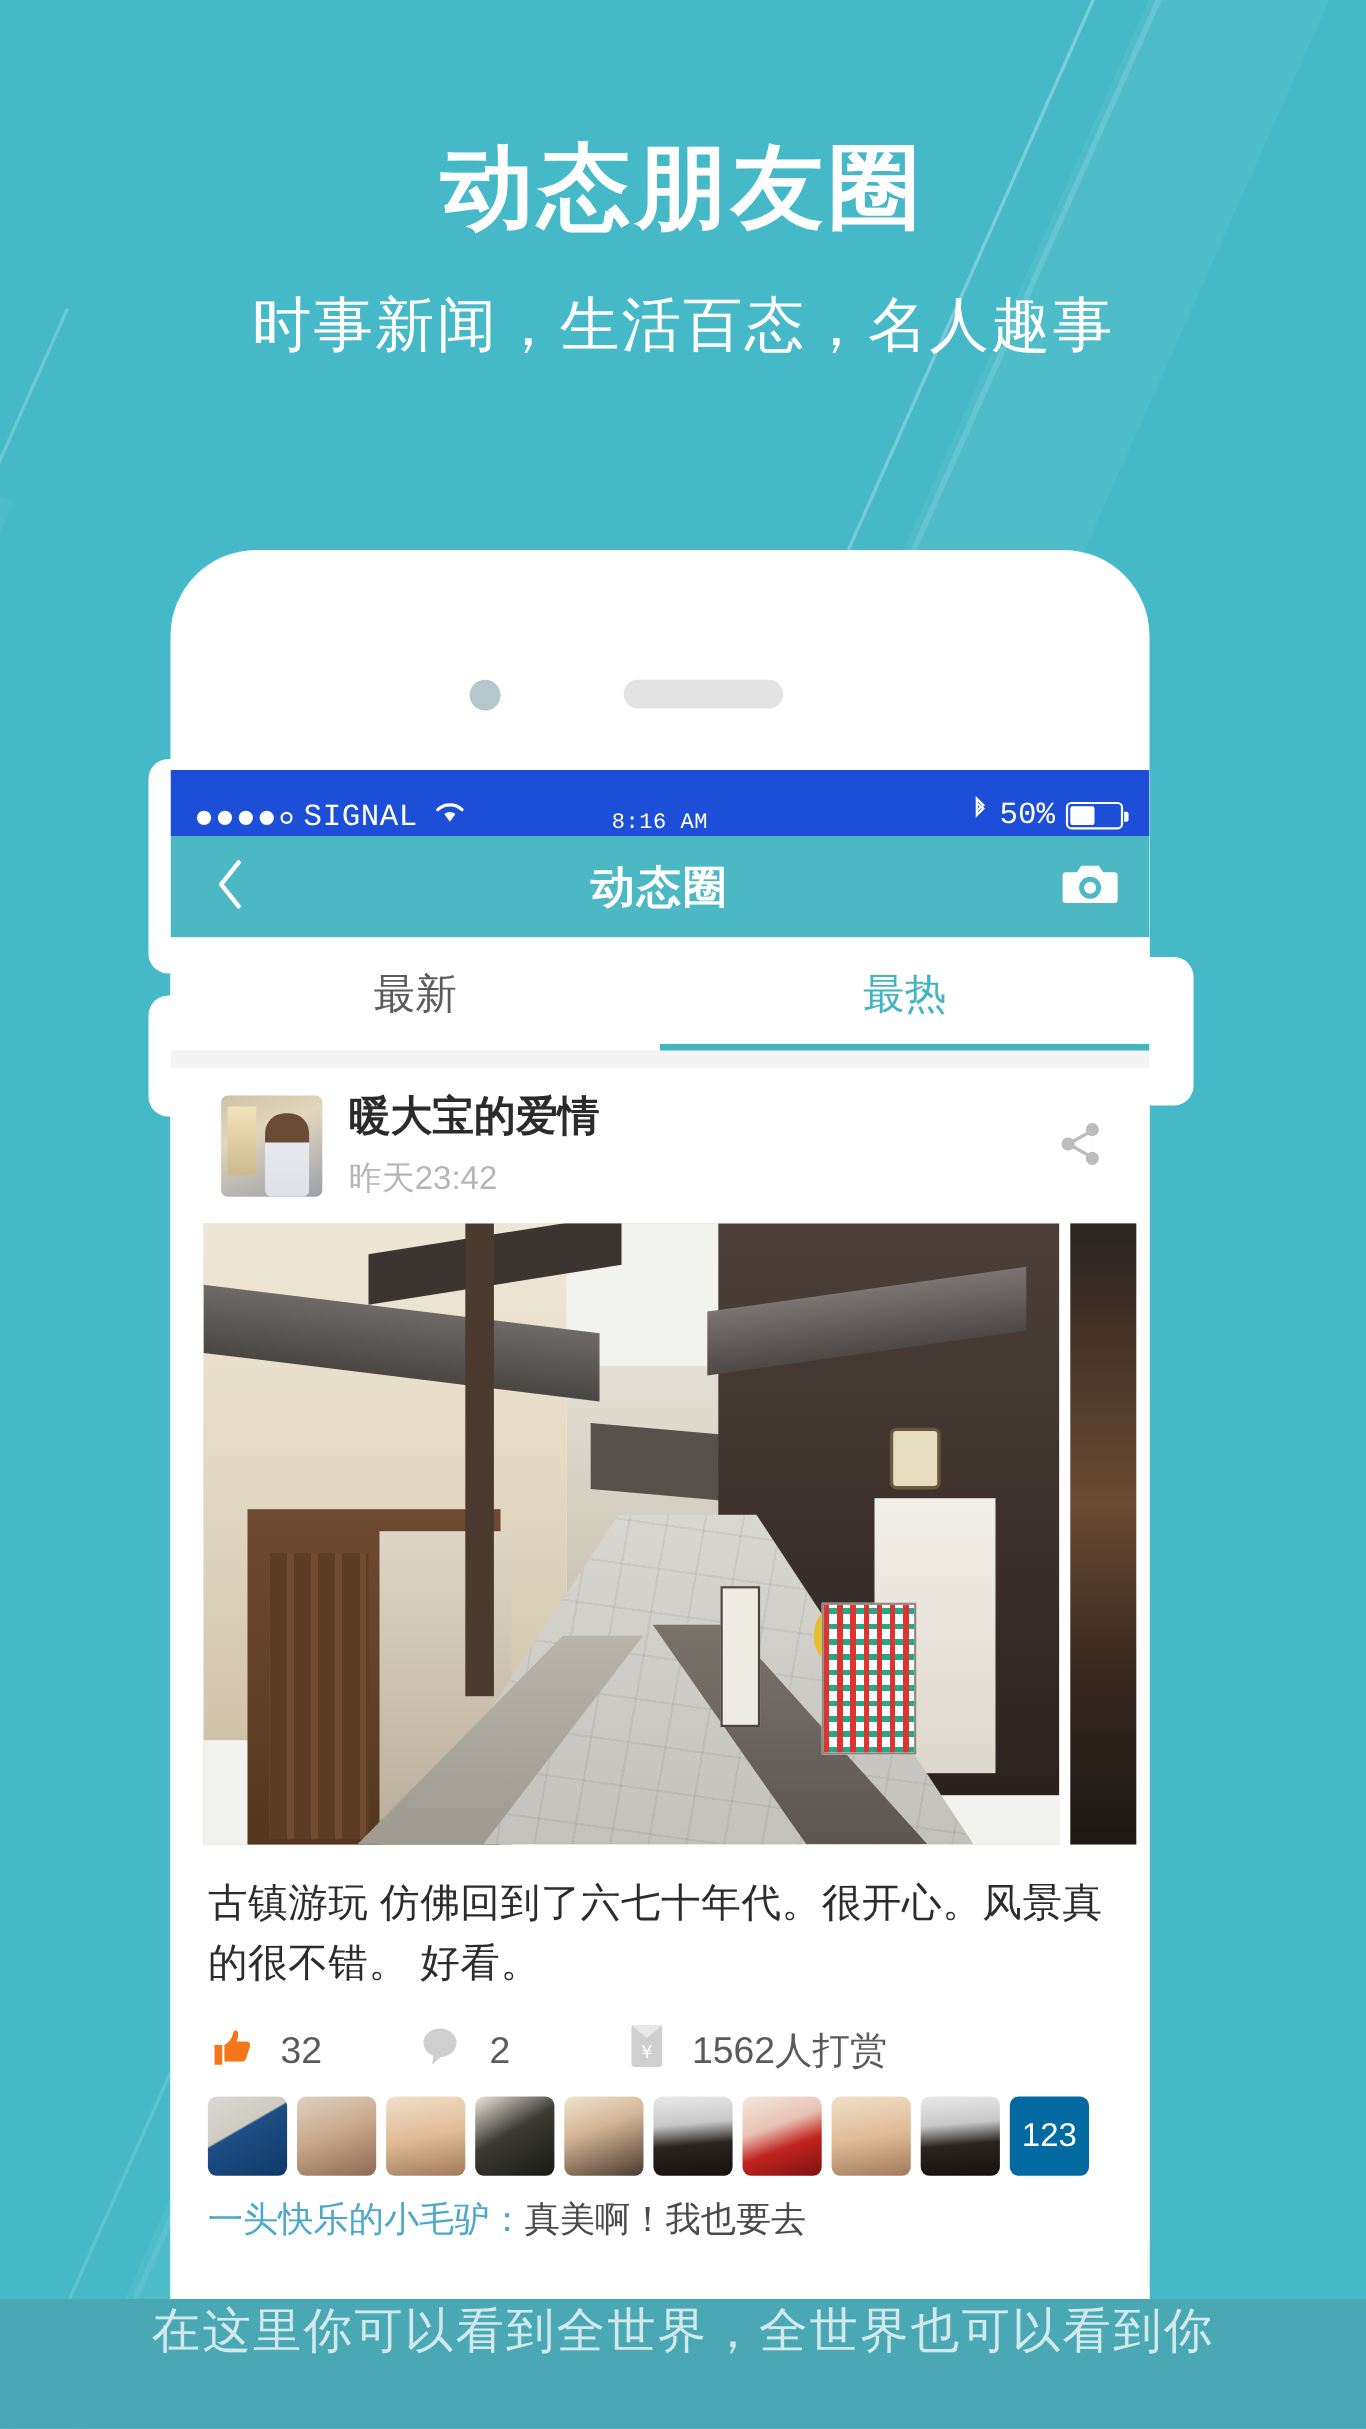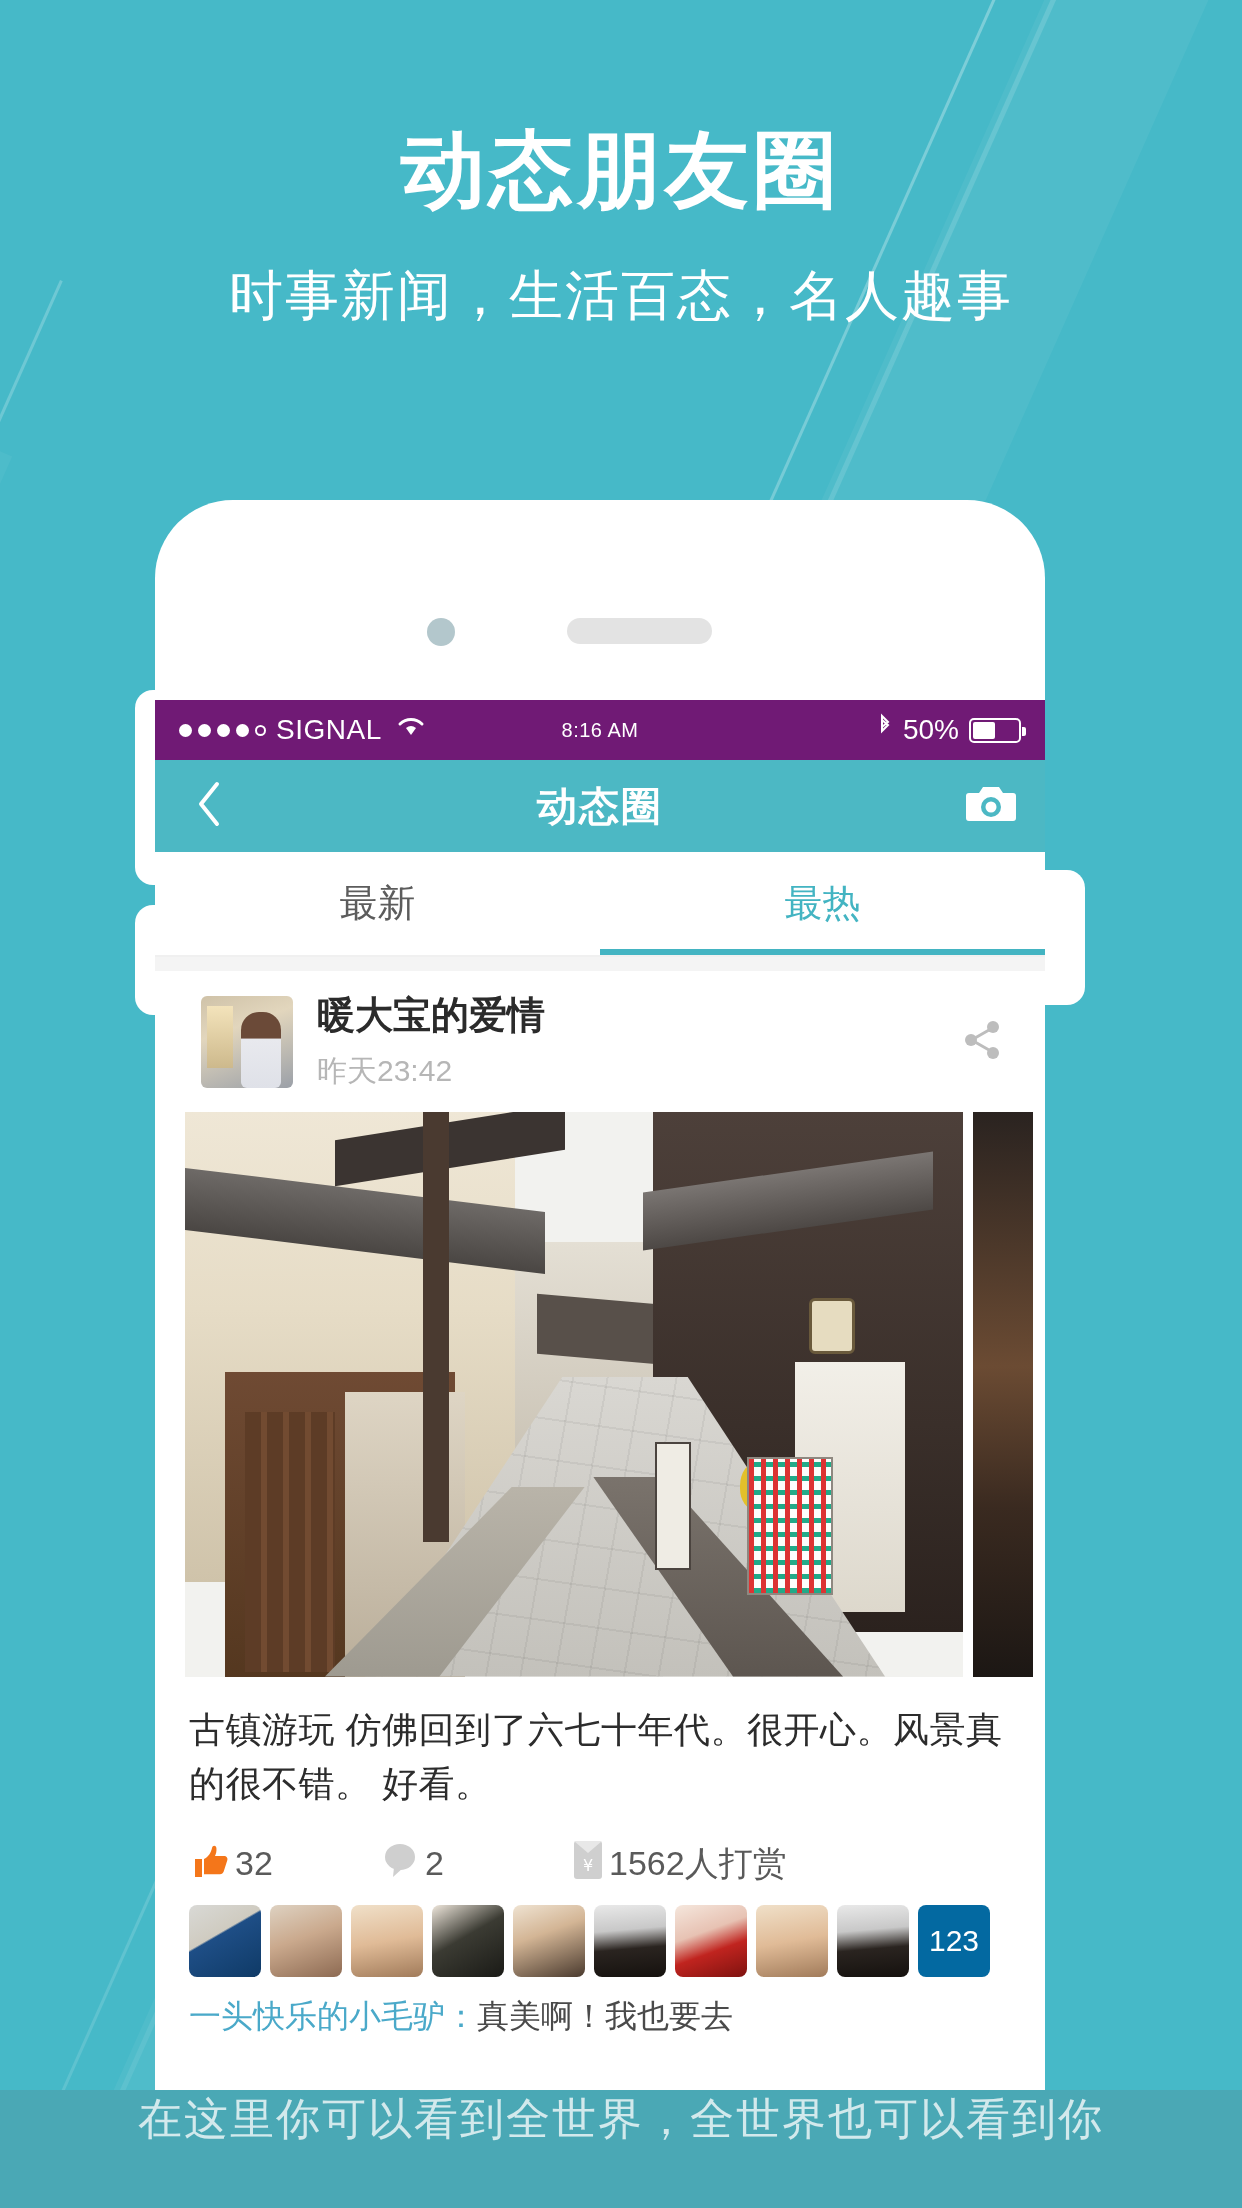--- a/index.html
+++ b/index.html
@@ -91,26 +91,27 @@
     left:0; top:200px;
     width:890px;
     height:1420px;
     overflow:hidden;
     background:#ffffff;
   }
 
   
   .statusbar {
     height:60px;
-    background:#701a75;
+    background:#1d4ed8;
     color:#ffffff;
-    display:flex; align-items:center;
+    display:flex; align-items:flex-end;
     padding:0 24px;
     font-size:28px;
     position:relative;
+    font-family:Liberation Mono, monospace;
   }
   .sb-left { display:flex; align-items:center; gap:10px; }
   .dots { display:flex; align-items:center; gap:6px; }
   .dot { width:13px; height:13px; border-radius:50%; background:#fff; }
   .dot.hollow { background:transparent; border:2px solid #fff; width:11px; height:11px; }
   .carrier { font-size:28px; letter-spacing:.5px; }
   .wifi-icon { display:inline-block; margin-left:4px; }
   .sb-center {
     position:absolute; left:0; right:0; text-align:center;
     font-size:20px; pointer-events:none; letter-spacing:.5px;
@@ -256,21 +257,21 @@
 
   
   .caption {
     font-size:36px; color:#2c2c2c; line-height:1.5;
     padding:26px 34px 6px 34px;
     letter-spacing:.5px;
   }
 
   
   .stats { display:flex; align-items:center; padding:22px 36px 10px 36px; gap:0; }
-  .stat { display:flex; align-items:center; gap:4px; font-size:34px; color:#5a5a5a; }
+  .stat { display:flex; align-items:center; gap:24px; font-size:34px; color:#5a5a5a; }
   .stat.likes   { width:190px; }
   .stat.comments{ width:190px; }
   .thumb-up { font-size:40px; color:#f4761a; line-height:1; }
 
   
   .likers { display:flex; align-items:center; gap:9px; padding:6px 34px 14px 34px; }
   .liker {
     width:72px; height:72px; border-radius:8px; overflow:hidden; flex:0 0 auto;
     background:#9a9a9a;
   }

